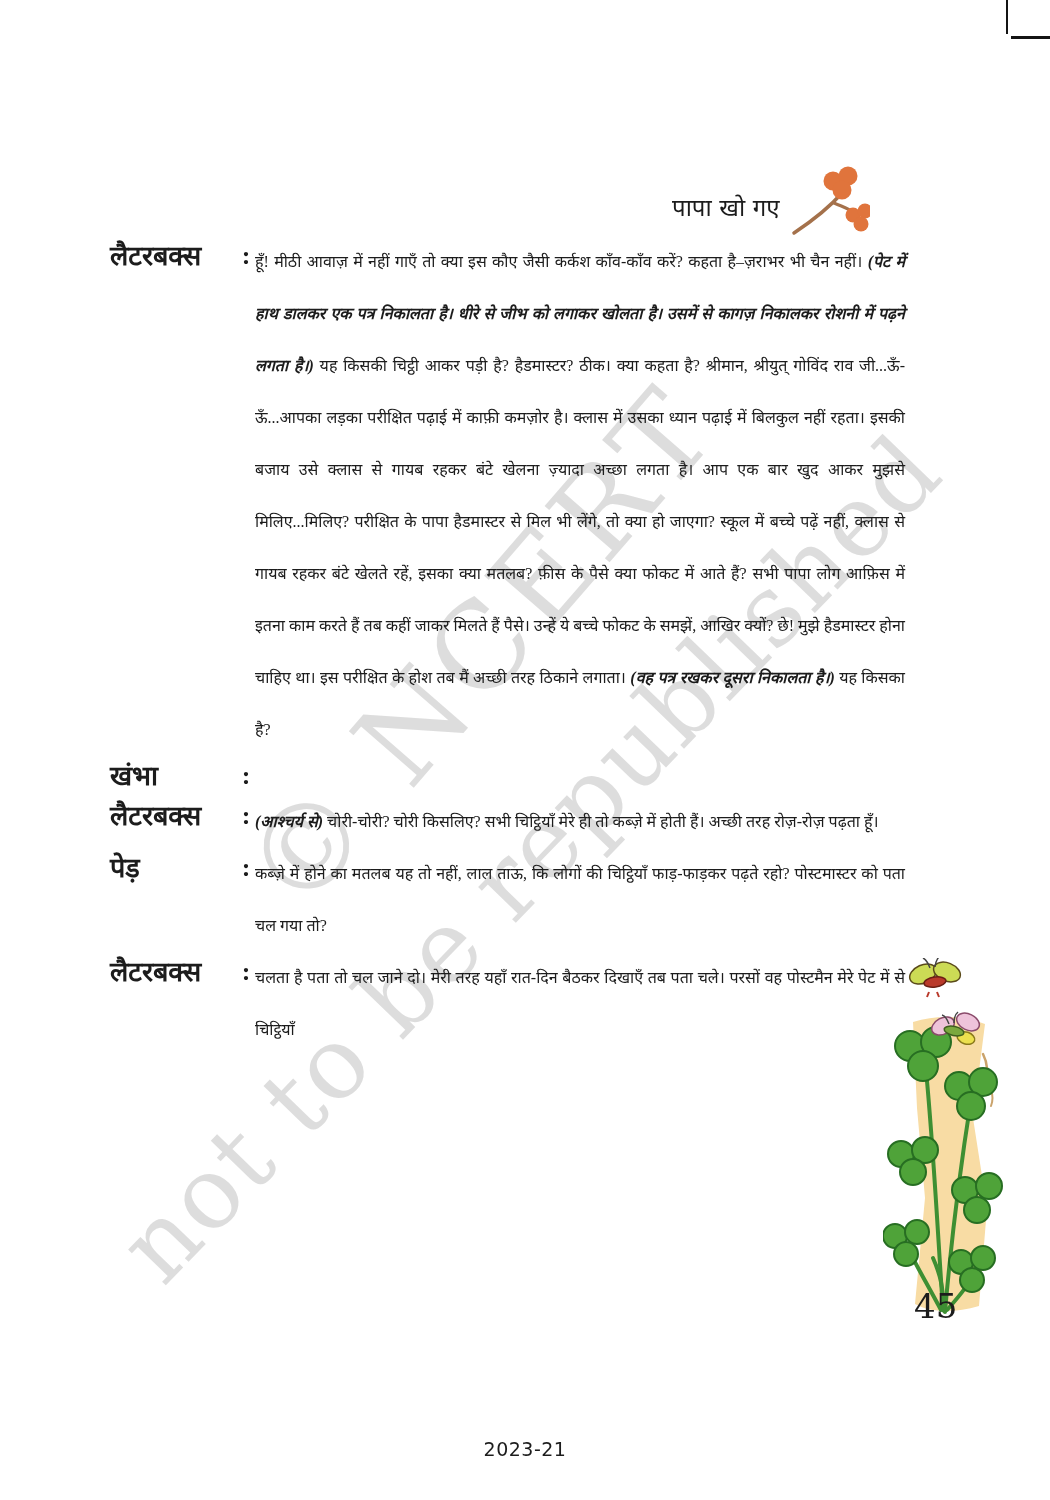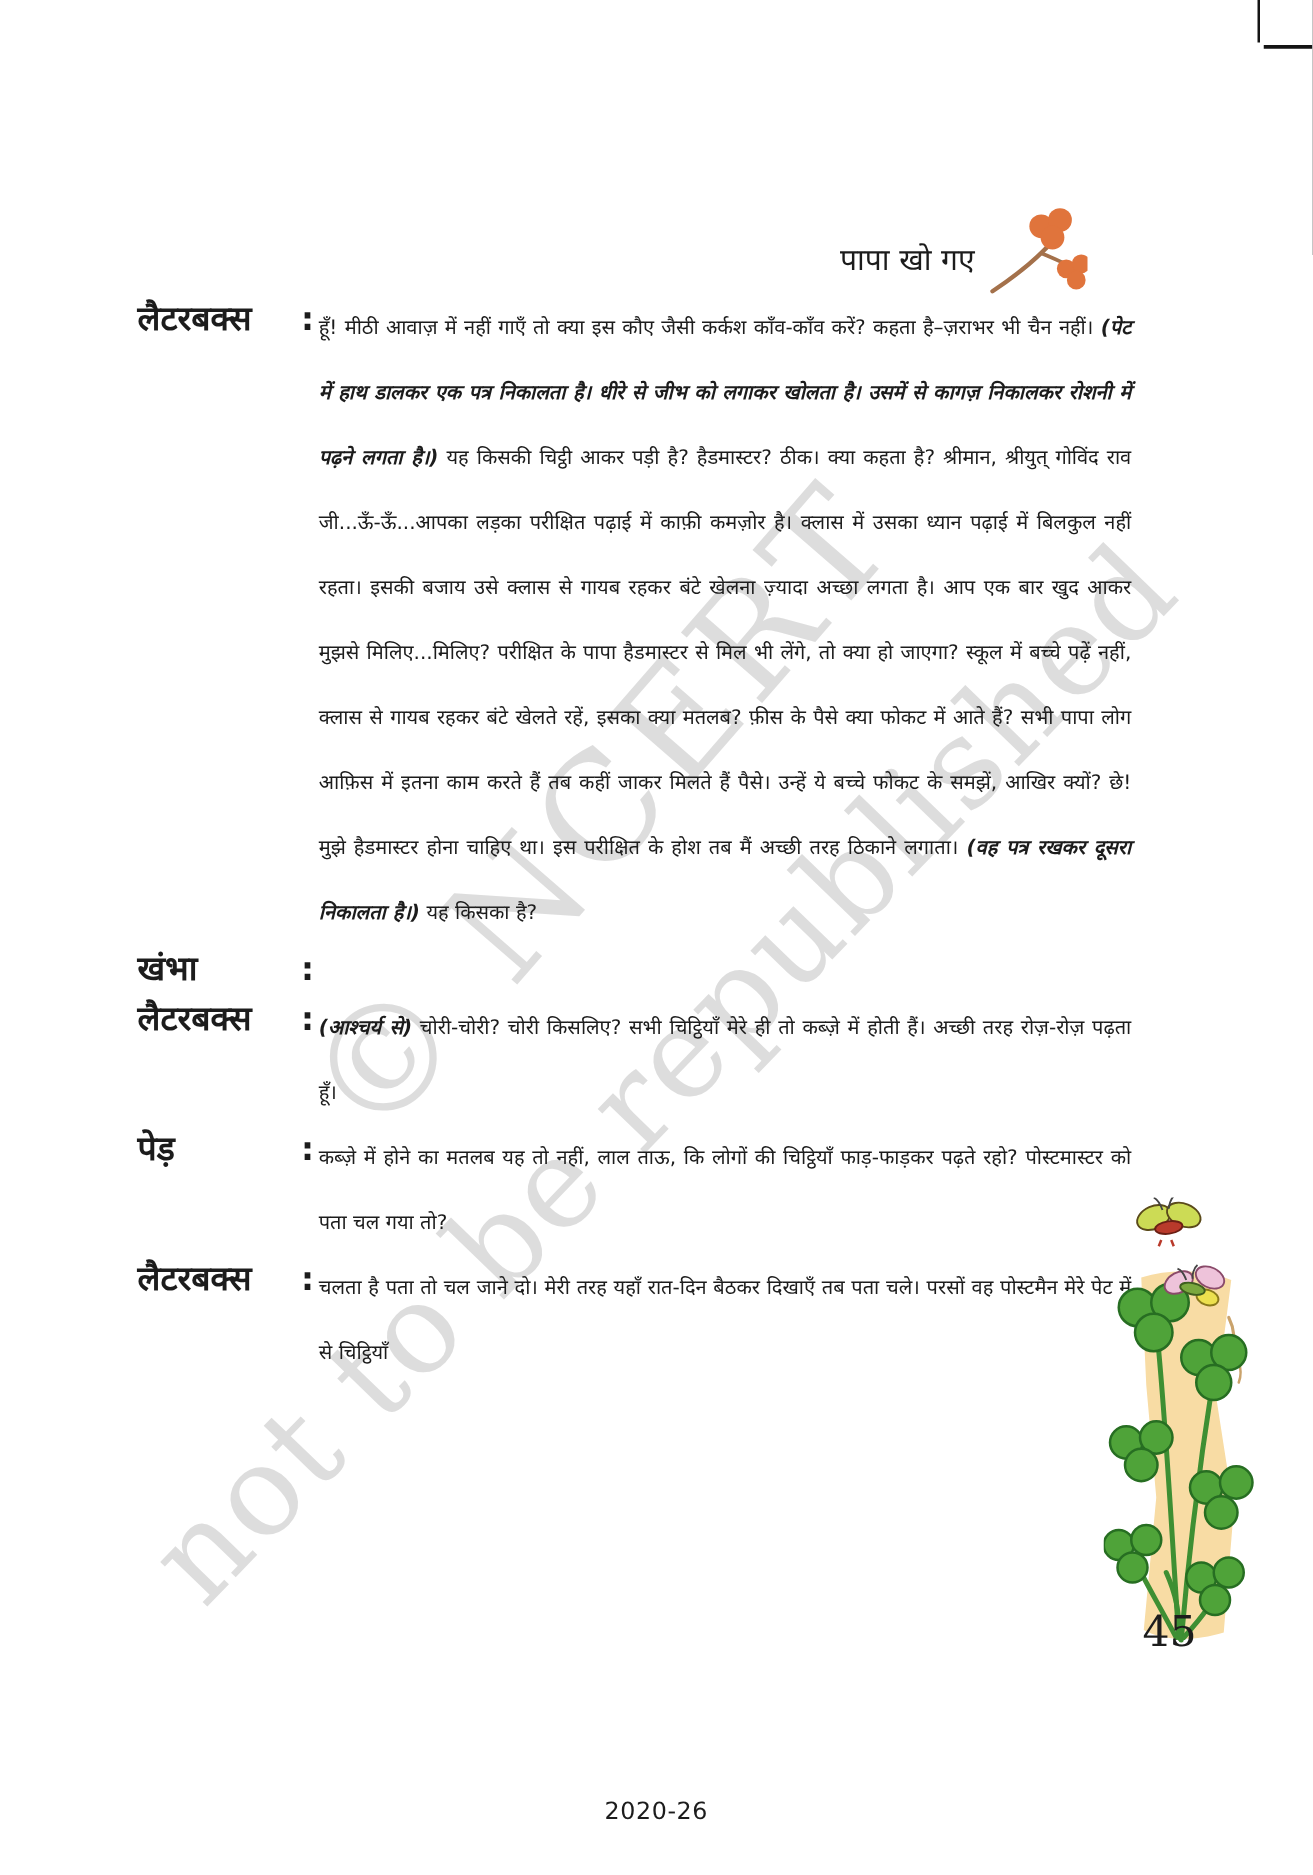--- a/index.html
+++ b/index.html
@@ -33,20 +33,21 @@
   }
   .flower-sprig{position:absolute;left:790px;top:165px;width:80px;height:72px;z-index:2;}
   
   .dialogue-list{
     position:absolute;left:110px;top:236px;width:800px;z-index:1;
   }
   .dialogue-row{
     display:grid;
     grid-template-columns:127px 18px 650px;
     align-items:start;
+    font-family:Liberation Serif, serif;
   }
   .speaker{
     font-weight:700;font-size:27px;line-height:40px;white-space:nowrap;
   }
   .colon{font-weight:700;font-size:26px;line-height:40px;text-align:center;}
   .dialogue-text{
     font-size:16px;line-height:52px;
     text-align:justify;
   }
   .dialogue-text .stage{font-weight:700;font-style:italic;}
@@ -172,15 +173,15 @@
     <g>
       <ellipse cx="60" cy="68" rx="12" ry="8" transform="rotate(-28 60 68)" stroke="#8a4a6a" stroke-width="1.5" fill="#eec3da"></ellipse>
       <ellipse cx="85" cy="64" rx="12" ry="8" transform="rotate(26 85 64)" stroke="#8a4a6a" stroke-width="1.5" fill="#eec3da"></ellipse>
       <ellipse cx="83" cy="80" rx="9" ry="6" transform="rotate(18 83 80)" stroke="#8a7a1a" stroke-width="1.5" fill="#ece04e"></ellipse>
       <ellipse cx="71" cy="73" rx="10" ry="4.5" transform="rotate(12 71 73)" stroke="#3f5e1f" stroke-width="1.5" fill="#7aa83e"></ellipse>
       <path d="M66,66 q-3,-8 -7,-9 M71,65 q0,-8 4,-11" fill="none" stroke="#444" stroke-width="1.5"></path>
     </g>
   </svg>
 
   <div class="page-number">45</div>
-  <div class="footer-year">2020-26</div>
+  <div class="footer-year">2023-21</div>
 
 </div>
 
 </body></html>

